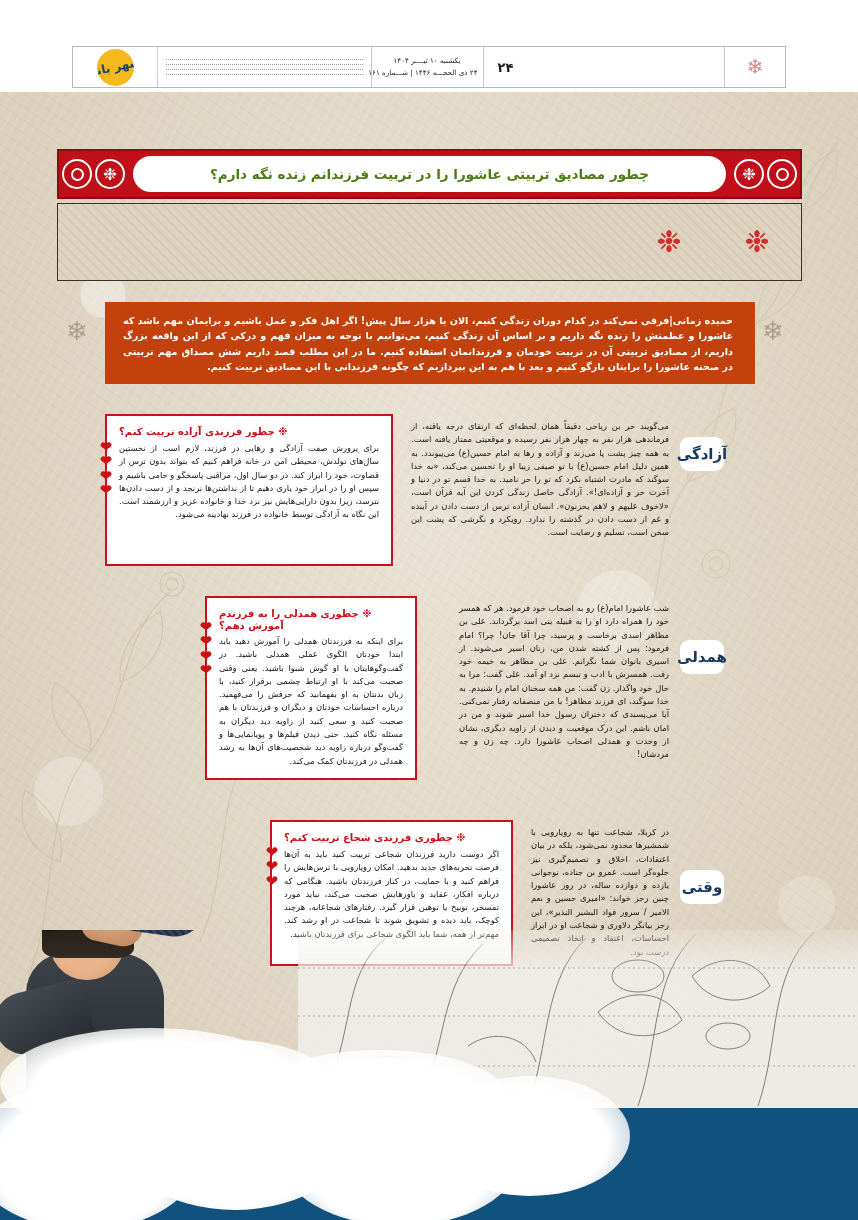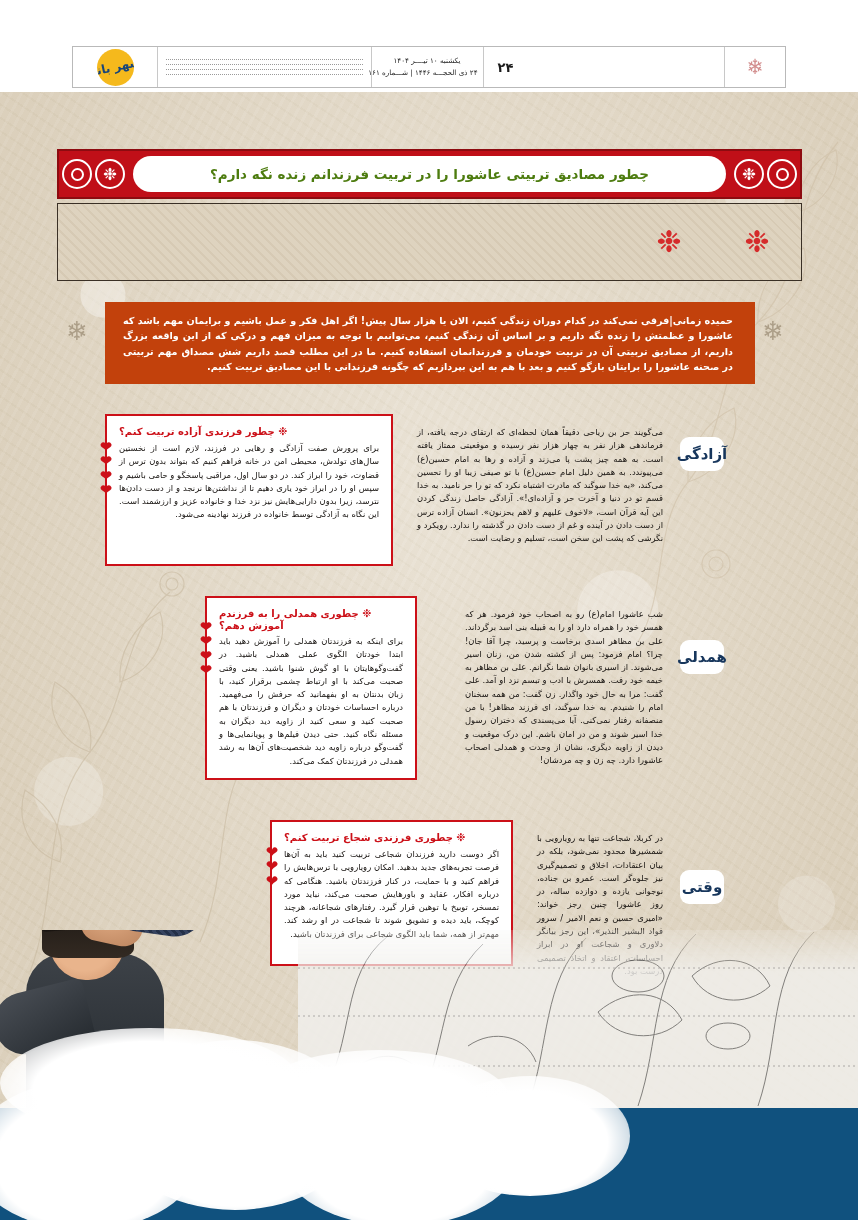--- a/index.html
+++ b/index.html
@@ -265,21 +265,21 @@
     white-space: nowrap;
   }
 
   
   .sec { position: absolute; }
   .sec .right-col {
     position: absolute;
     top: 0;
   }
   .sec .right-col p {
-    margin: 12px;
+    margin: 6px;
     font-size: 8.4px;
     line-height: 1.58;
     color: #16120f;
     text-align: justify;
   }
   .redbox {
     position: absolute;
     top: 0;
     background: #ffffff;
     border: 2.2px solid #cc1018;

